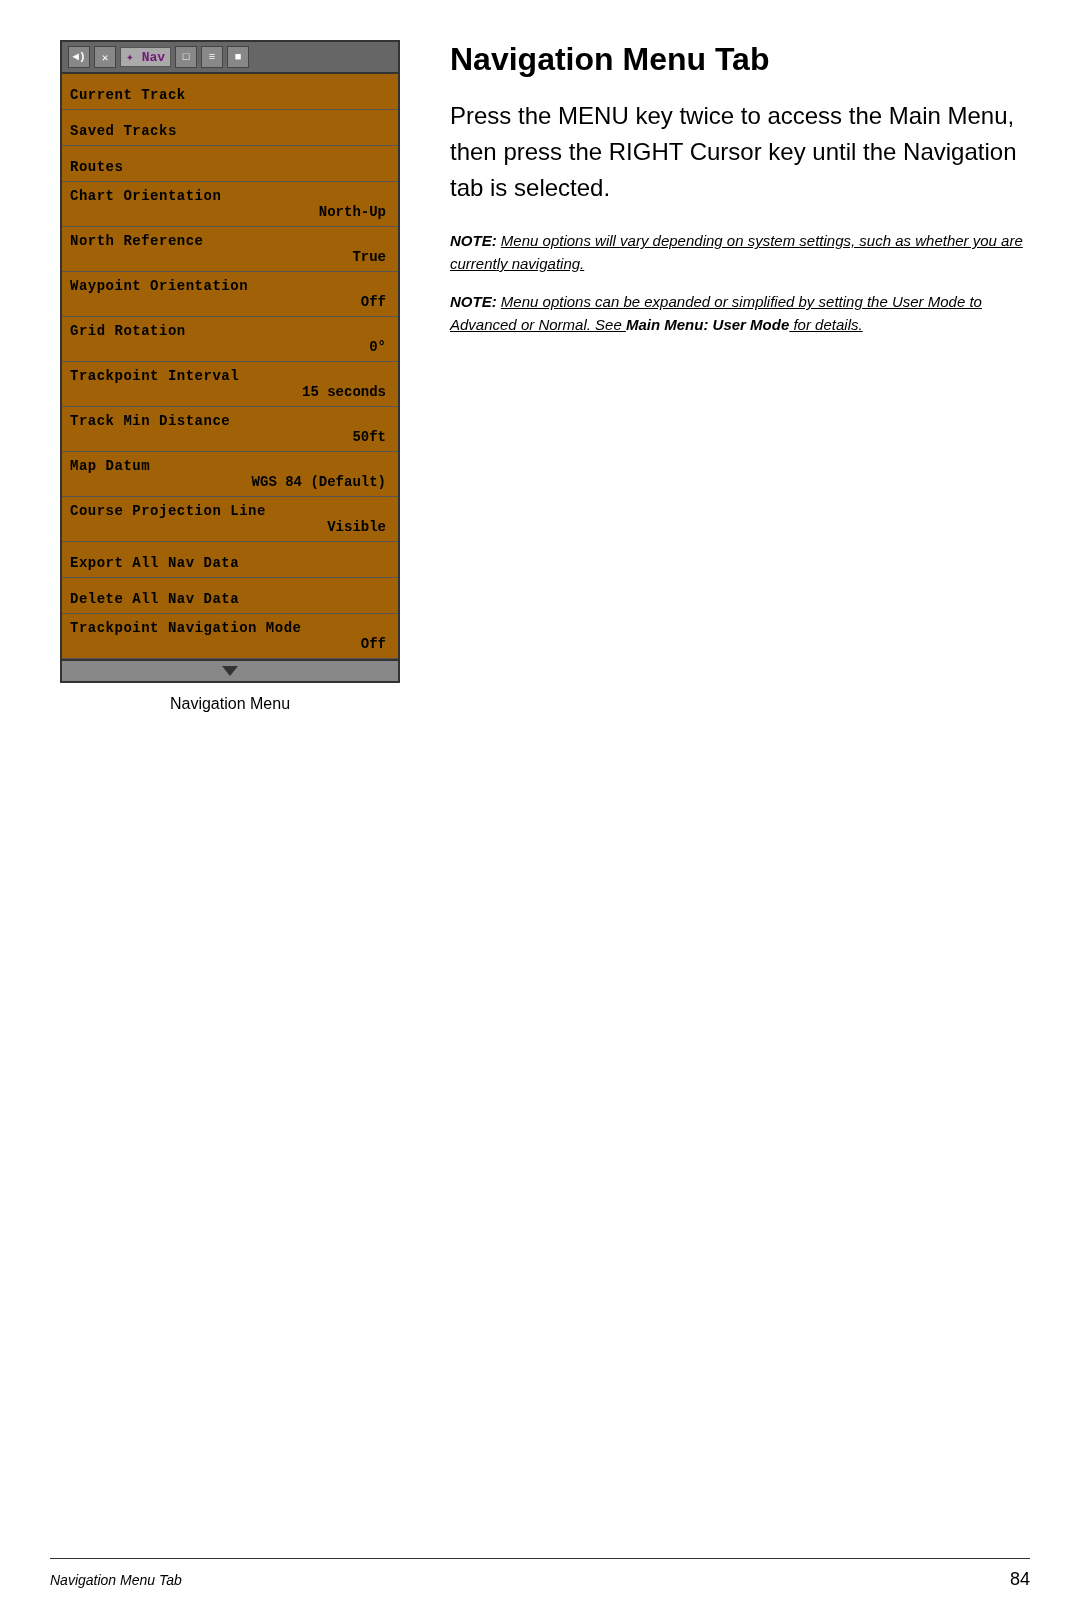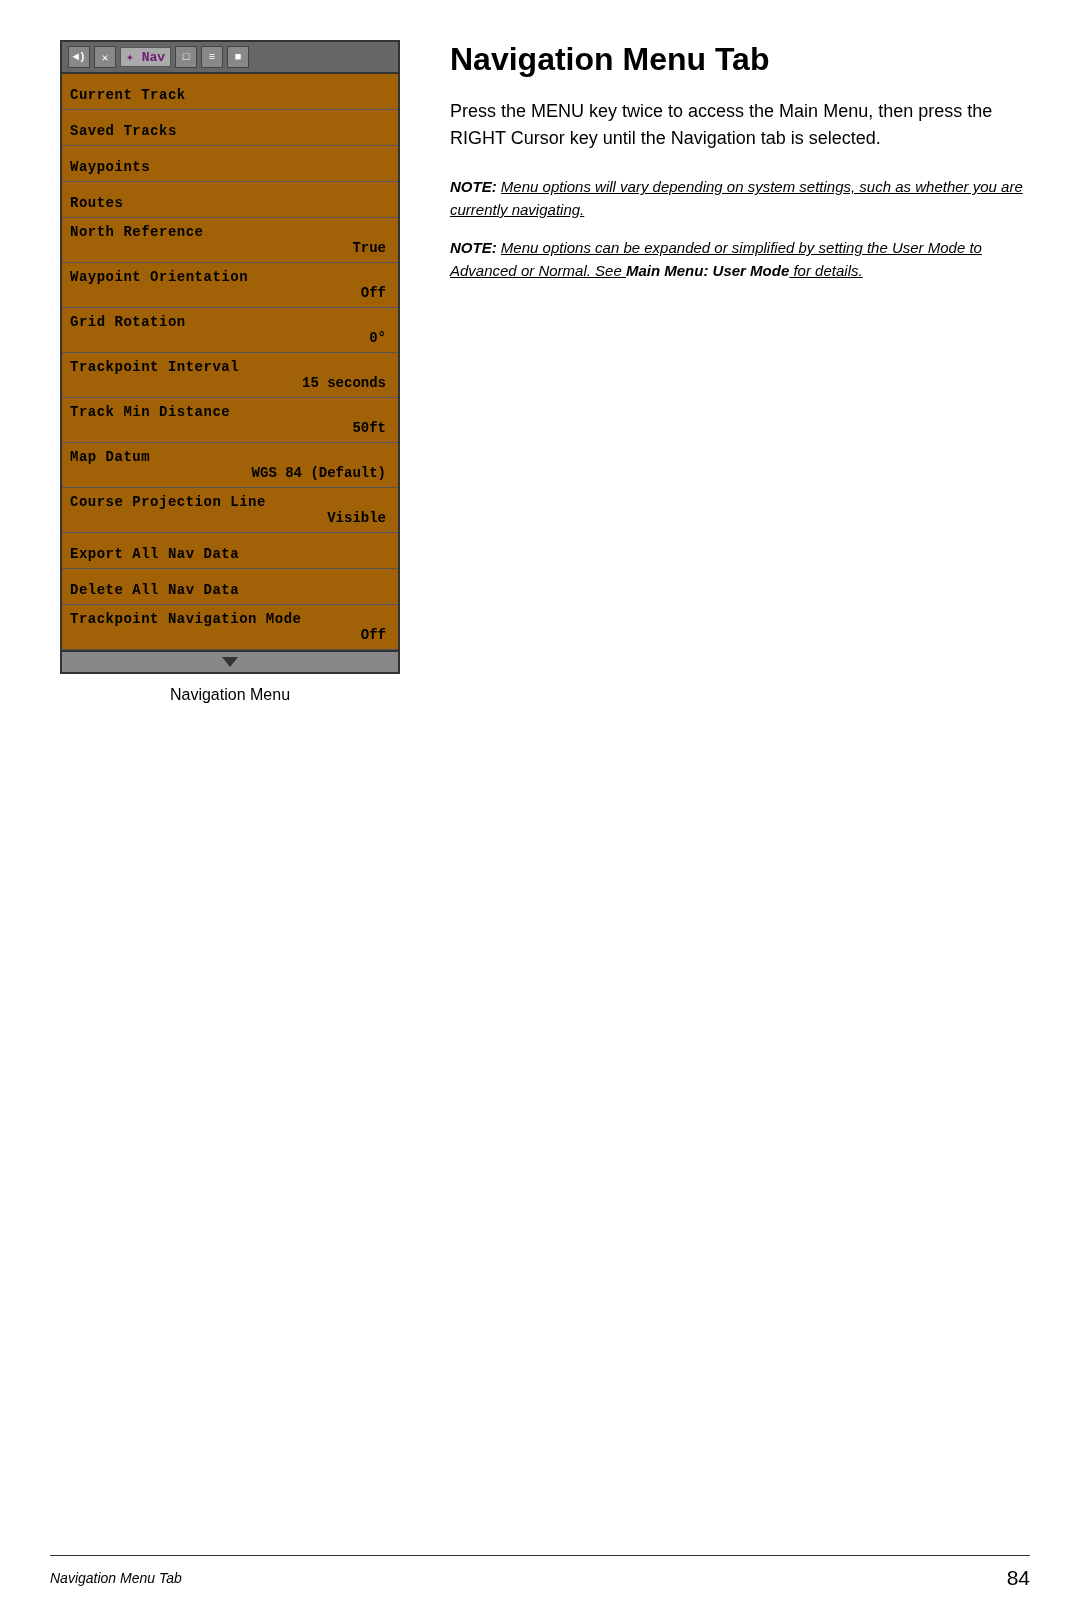--- a/index.html
+++ b/index.html
@@ -138,21 +138,21 @@
       font-family: Arial, Helvetica, sans-serif;
       font-size: 32px;
       font-weight: bold;
       color: #000;
       margin-bottom: 20px;
       line-height: 1.2;
     }
 
     .intro-text {
       font-family: Arial, Helvetica, sans-serif;
-      font-size: 18px;
+      font-size: 24px;
       line-height: 1.5;
       color: #000;
       margin-bottom: 24px;
     }
 
     .note-text {
       font-family: Arial, Helvetica, sans-serif;
       font-size: 15px;
       line-height: 1.5;
       color: #000;
@@ -186,21 +186,21 @@
 
     .footer-title {
       font-family: Arial, Helvetica, sans-serif;
       font-size: 14px;
       font-style: italic;
       color: #000;
     }
 
     .footer-page {
       font-family: Arial, Helvetica, sans-serif;
-      font-size: 21px;
+      font-size: 18px;
       color: #000;
     }
   </style>
 </head>
 <body>
 
 <div class="page-container">
   <div class="main-content">
 
     <div class="left-panel">
@@ -215,24 +215,25 @@
           <div class="toolbar-icon">■</div>
         </div>
 
         <div class="menu-item">
           <span class="item-label">Current Track</span>
         </div>
         <div class="menu-item">
           <span class="item-label">Saved Tracks</span>
         </div>
         <div class="menu-item">
-          <span class="item-label">Waypoints</span>
-        </div>
-        <div class="menu-item">
           <span class="item-label">Routes</span>
+        </div>
+        <div class="menu-item">
+          <span class="item-label">Chart Orientation</span>
+          <span class="item-value">North-Up</span>
         </div>
         <div class="menu-item">
           <span class="item-label">North Reference</span>
           <span class="item-value">True</span>
         </div>
         <div class="menu-item">
           <span class="item-label">Waypoint Orientation</span>
           <span class="item-value">Off</span>
         </div>
         <div class="menu-item">

